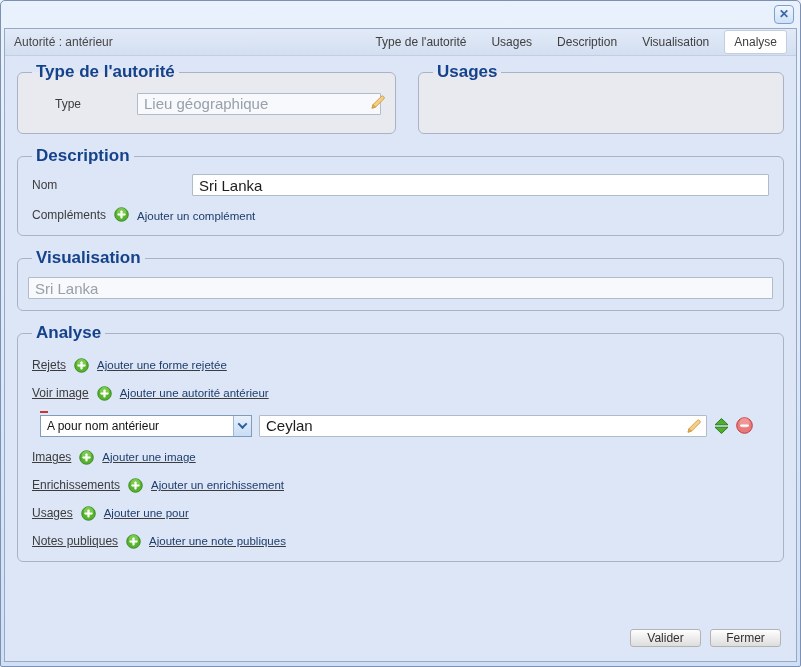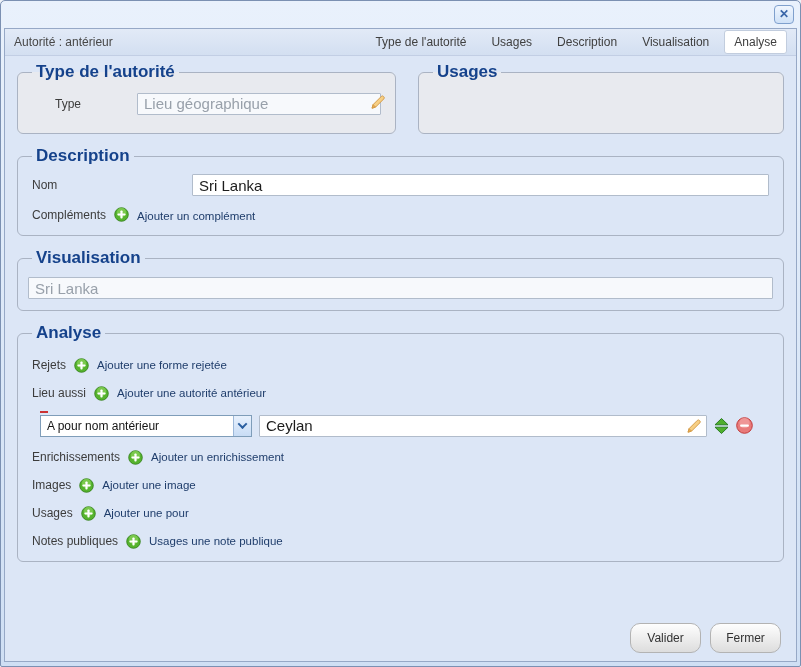--- a/index.html
+++ b/index.html
@@ -108,21 +108,21 @@
 
   .fs-desc { margin-top: 13px; }
   .nom-row { display: flex; align-items: center; margin: 7px 4px 0; font-size: 12px; }
   .nom-label { width: 160px; flex: 0 0 160px; color: #3c3c3c; }
   .comp-row { display: flex; align-items: flex-end; margin: 11px 4px 5px; gap: 8px; font-size: 12px; color: #3c3c3c; }
 
   .fs-vis { margin-top: 13px; }
   .vis-row { margin: 7px 0 3px; }
 
   .fs-analyse { margin-top: 13px; padding-bottom: 12px; }
-  .arow { display: flex; align-items: center; gap: 8px; margin: 13px 4px 0; font-size: 12px; color: #3c3c3c; }
+  .arow { display: flex; align-items: center; gap: 8px; margin: 13px 4px 0; font-size: 12px; color: #3c3c3c; text-decoration: underline; }
   .add-link { color: #1f3d6b; font-size: 11.5px; cursor: pointer; text-decoration: none; }
 
   .relation-row { display: flex; align-items: center; gap: 7px; margin: 14px 4px 0; padding-left: 8px; }
   .select {
     width: 212px; height: 22px; flex: 0 0 212px;
     border: 1px solid #7f9db9; background: #fff;
     display: flex; align-items: stretch; position: relative; cursor: pointer;
   }
   .required-marker { position: absolute; top: -5px; left: -1px; width: 8px; height: 2px; background: #cc3333; }
   .select-text { flex: 1; font-size: 12px; color: #141414; padding: 3px 0 0 6px; white-space: nowrap; overflow: hidden; }
@@ -135,22 +135,22 @@
   .chev { width: 7px; height: 7px; border-right: 2px solid #2b5fa0; border-bottom: 2px solid #2b5fa0; transform: rotate(45deg) translate(-1px,-1px); }
 
   .ceylan-wrap { position: relative; flex: 0 1 448px; display: flex; align-items: flex-end; }
   .ceylan-wrap .txt { padding-right: 26px; }
 
   .icon-btn { display: inline-flex; cursor: pointer; flex: 0 0 auto; }
 
   
   .footer { flex: 0 0 40px; display: flex; align-items: center; justify-content: flex-end; gap: 9px; padding: 0 15px 6px; }
   .btn {
-    min-width: 71px; height: 30px;
-    border: 1px solid #b3b3b3; border-radius: 10px;
+    min-width: 71px; height: 18px;
+    border: 1px solid #b3b3b3; border-radius: 3px;
     background: linear-gradient(#fefefe, #dddddd);
     font-size: 12px; color: #333; font-family: "Liberation Sans", sans-serif;
     display: inline-flex; align-items: center; justify-content: center;
     cursor: pointer; padding: 0 10px;
   }
 </style>
 </head>
 <body>
 
 <div class="window">
@@ -235,21 +235,21 @@
               <circle cx="7.5" cy="7.5" r="6.8" fill="#56b32e" stroke="#2e7d14" stroke-width="0.8"></circle>
               <circle cx="7.5" cy="5.4" r="4.6" fill="#8ed65e" opacity="0.65"></circle>
               <rect x="6.4" y="3.4" width="2.2" height="8.2" rx="0.8" fill="#ffffff"></rect>
               <rect x="3.4" y="6.4" width="8.2" height="2.2" rx="0.8" fill="#ffffff"></rect>
             </svg>
           </span>
           <span class="add-link">Ajouter une forme rejetée</span>
         </div>
 
         <div class="arow">
-          <span>Lieu aussi</span>
+          <span>Voir image</span>
           <span class="icon-btn">
             <svg width="15" height="15" viewBox="0 0 15 15">
               <circle cx="7.5" cy="7.5" r="6.8" fill="#56b32e" stroke="#2e7d14" stroke-width="0.8"></circle>
               <circle cx="7.5" cy="5.4" r="4.6" fill="#8ed65e" opacity="0.65"></circle>
               <rect x="6.4" y="3.4" width="2.2" height="8.2" rx="0.8" fill="#ffffff"></rect>
               <rect x="3.4" y="6.4" width="8.2" height="2.2" rx="0.8" fill="#ffffff"></rect>
             </svg>
           </span>
           <span class="add-link">Ajouter une autorité antérieur</span>
         </div>
@@ -280,46 +280,46 @@
           <span class="icon-btn">
             <svg width="17" height="17" viewBox="0 0 17 17">
               <circle cx="8.5" cy="8.5" r="7.8" fill="#e87a7a" stroke="#c23a3a" stroke-width="1"></circle>
               <circle cx="8.5" cy="6" r="5.2" fill="#f2a3a3" opacity="0.7"></circle>
               <rect x="4.1" y="7.4" width="8.8" height="2.3" rx="1" fill="#ffffff"></rect>
             </svg>
           </span>
         </div>
 
         <div class="arow">
+          <span>Images</span>
+          <span class="icon-btn">
+            <svg width="15" height="15" viewBox="0 0 15 15">
+              <circle cx="7.5" cy="7.5" r="6.8" fill="#56b32e" stroke="#2e7d14" stroke-width="0.8"></circle>
+              <circle cx="7.5" cy="5.4" r="4.6" fill="#8ed65e" opacity="0.65"></circle>
+              <rect x="6.4" y="3.4" width="2.2" height="8.2" rx="0.8" fill="#ffffff"></rect>
+              <rect x="3.4" y="6.4" width="8.2" height="2.2" rx="0.8" fill="#ffffff"></rect>
+            </svg>
+          </span>
+          <span class="add-link">Ajouter une image</span>
+        </div>
+
+        <div class="arow">
           <span>Enrichissements</span>
           <span class="icon-btn">
             <svg width="15" height="15" viewBox="0 0 15 15">
               <circle cx="7.5" cy="7.5" r="6.8" fill="#56b32e" stroke="#2e7d14" stroke-width="0.8"></circle>
               <circle cx="7.5" cy="5.4" r="4.6" fill="#8ed65e" opacity="0.65"></circle>
               <rect x="6.4" y="3.4" width="2.2" height="8.2" rx="0.8" fill="#ffffff"></rect>
               <rect x="3.4" y="6.4" width="8.2" height="2.2" rx="0.8" fill="#ffffff"></rect>
             </svg>
           </span>
           <span class="add-link">Ajouter un enrichissement</span>
         </div>
 
         <div class="arow">
-          <span>Images</span>
-          <span class="icon-btn">
-            <svg width="15" height="15" viewBox="0 0 15 15">
-              <circle cx="7.5" cy="7.5" r="6.8" fill="#56b32e" stroke="#2e7d14" stroke-width="0.8"></circle>
-              <circle cx="7.5" cy="5.4" r="4.6" fill="#8ed65e" opacity="0.65"></circle>
-              <rect x="6.4" y="3.4" width="2.2" height="8.2" rx="0.8" fill="#ffffff"></rect>
-              <rect x="3.4" y="6.4" width="8.2" height="2.2" rx="0.8" fill="#ffffff"></rect>
-            </svg>
-          </span>
-          <span class="add-link">Ajouter une image</span>
-        </div>
-
-        <div class="arow">
           <span>Usages</span>
           <span class="icon-btn">
             <svg width="15" height="15" viewBox="0 0 15 15">
               <circle cx="7.5" cy="7.5" r="6.8" fill="#56b32e" stroke="#2e7d14" stroke-width="0.8"></circle>
               <circle cx="7.5" cy="5.4" r="4.6" fill="#8ed65e" opacity="0.65"></circle>
               <rect x="6.4" y="3.4" width="2.2" height="8.2" rx="0.8" fill="#ffffff"></rect>
               <rect x="3.4" y="6.4" width="8.2" height="2.2" rx="0.8" fill="#ffffff"></rect>
             </svg>
           </span>
           <span class="add-link">Ajouter une pour</span>
@@ -328,21 +328,21 @@
         <div class="arow">
           <span>Notes publiques</span>
           <span class="icon-btn">
             <svg width="15" height="15" viewBox="0 0 15 15">
               <circle cx="7.5" cy="7.5" r="6.8" fill="#56b32e" stroke="#2e7d14" stroke-width="0.8"></circle>
               <circle cx="7.5" cy="5.4" r="4.6" fill="#8ed65e" opacity="0.65"></circle>
               <rect x="6.4" y="3.4" width="2.2" height="8.2" rx="0.8" fill="#ffffff"></rect>
               <rect x="3.4" y="6.4" width="8.2" height="2.2" rx="0.8" fill="#ffffff"></rect>
             </svg>
           </span>
-          <span class="add-link">Usages une note publique</span>
+          <span class="add-link">Ajouter une note publiques</span>
         </div>
 
       </fieldset>
     </div>
 
     <div class="footer">
       <button class="btn">Valider</button>
       <button class="btn">Fermer</button>
     </div>
 

